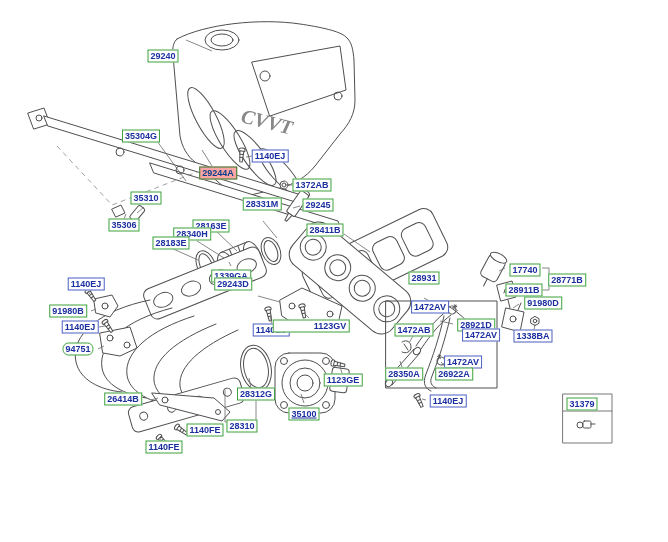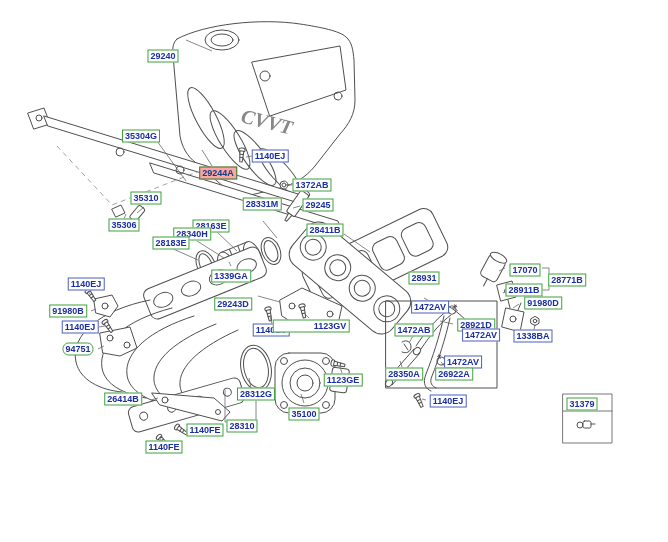--- a/index.html
+++ b/index.html
@@ -245,43 +245,43 @@
       <div class="lbl part" style="left: 312px; top: 185px;">1372AB</div>
       <div class="lbl part" style="left: 318px; top: 205px;">29245</div>
       <div class="lbl part" style="left: 146px; top: 198px;">35310</div>
       <div class="lbl part" style="left: 124px; top: 225px; text-align: center;">35306</div>
       <div class="lbl part" style="left: 262px; top: 204px;">28331M</div>
       <div class="lbl part" style="left: 211px; top: 226px;">28163E</div>
       <div class="lbl part" style="left: 192px; top: 234px;">28340H</div>
       <div class="lbl part" style="left: 171px; top: 243px;">28183E</div>
       <div class="lbl part" style="left: 325px; top: 230px;">28411B</div>
       <div class="lbl part" style="left: 231px; top: 276px;">1339GA</div>
-      <div class="lbl part" style="left: 233px; top: 304px;">29243D</div>
+      <div class="lbl part" style="left: 233px; top: 284px;">29243D</div>
       <div class="lbl fastener" style="left: 86px; top: 284px;">1140EJ</div>
       <div class="lbl part" style="left: 68px; top: 311px;">91980B</div>
       <div class="lbl fastener" style="left: 80px; top: 327px;">1140EJ</div>
       <div class="lbl part" style="left: 78px; top: 349px; border-radius: 6px;">94751</div>
       <div class="lbl fastener" style="left: 271px; top: 330px;">1140EJ</div>
       <div class="lbl part" style="left: 311px; top: 326px; padding-left: 40px;">1123GV</div>
       <div class="lbl part" style="left: 343px; top: 380px;">1123GE</div>
       <div class="lbl part" style="left: 123px; top: 399px;">26414B</div>
       <div class="lbl part" style="left: 256px; top: 394px;">28312G</div>
       <div class="lbl part" style="left: 242px; top: 426px;">28310</div>
-      <div class="lbl part" style="left: 304px; top: 414px;">35100</div>
+      <div class="lbl part" style="left: 304px; top: 414px; text-decoration: underline;">35100</div>
       <div class="lbl part" style="left: 205px; top: 430px;">1140FE</div>
       <div class="lbl part" style="left: 164px; top: 447px;">1140FE</div>
       <div class="lbl part" style="left: 424px; top: 278px;">28931</div>
       <div class="lbl fastener" style="left: 430px; top: 307px;">1472AV</div>
       <div class="lbl part" style="left: 476px; top: 325px;">28921D</div>
       <div class="lbl fastener" style="left: 481px; top: 335px;">1472AV</div>
       <div class="lbl part" style="left: 414px; top: 330px;">1472AB</div>
       <div class="lbl fastener" style="left: 463px; top: 362px;">1472AV</div>
       <div class="lbl part" style="left: 404px; top: 374px;">28350A</div>
       <div class="lbl part" style="left: 454px; top: 374px;">26922A</div>
       <div class="lbl fastener" style="left: 448px; top: 401px;">1140EJ</div>
-      <div class="lbl part" style="left: 525px; top: 270px;">17070</div>
+      <div class="lbl part" style="left: 525px; top: 270px;">17740</div>
       <div class="lbl part" style="left: 567px; top: 280px;">28771B</div>
       <div class="lbl part" style="left: 524px; top: 290px;">28911B</div>
       <div class="lbl part" style="left: 543px; top: 303px;">91980D</div>
       <div class="lbl fastener" style="left: 533px; top: 336px;">1338BA</div>
       <div class="lbl part" style="left: 582px; top: 404px; text-align: right;">31379</div>
     </div>
 </div>
 
 </body></html>

